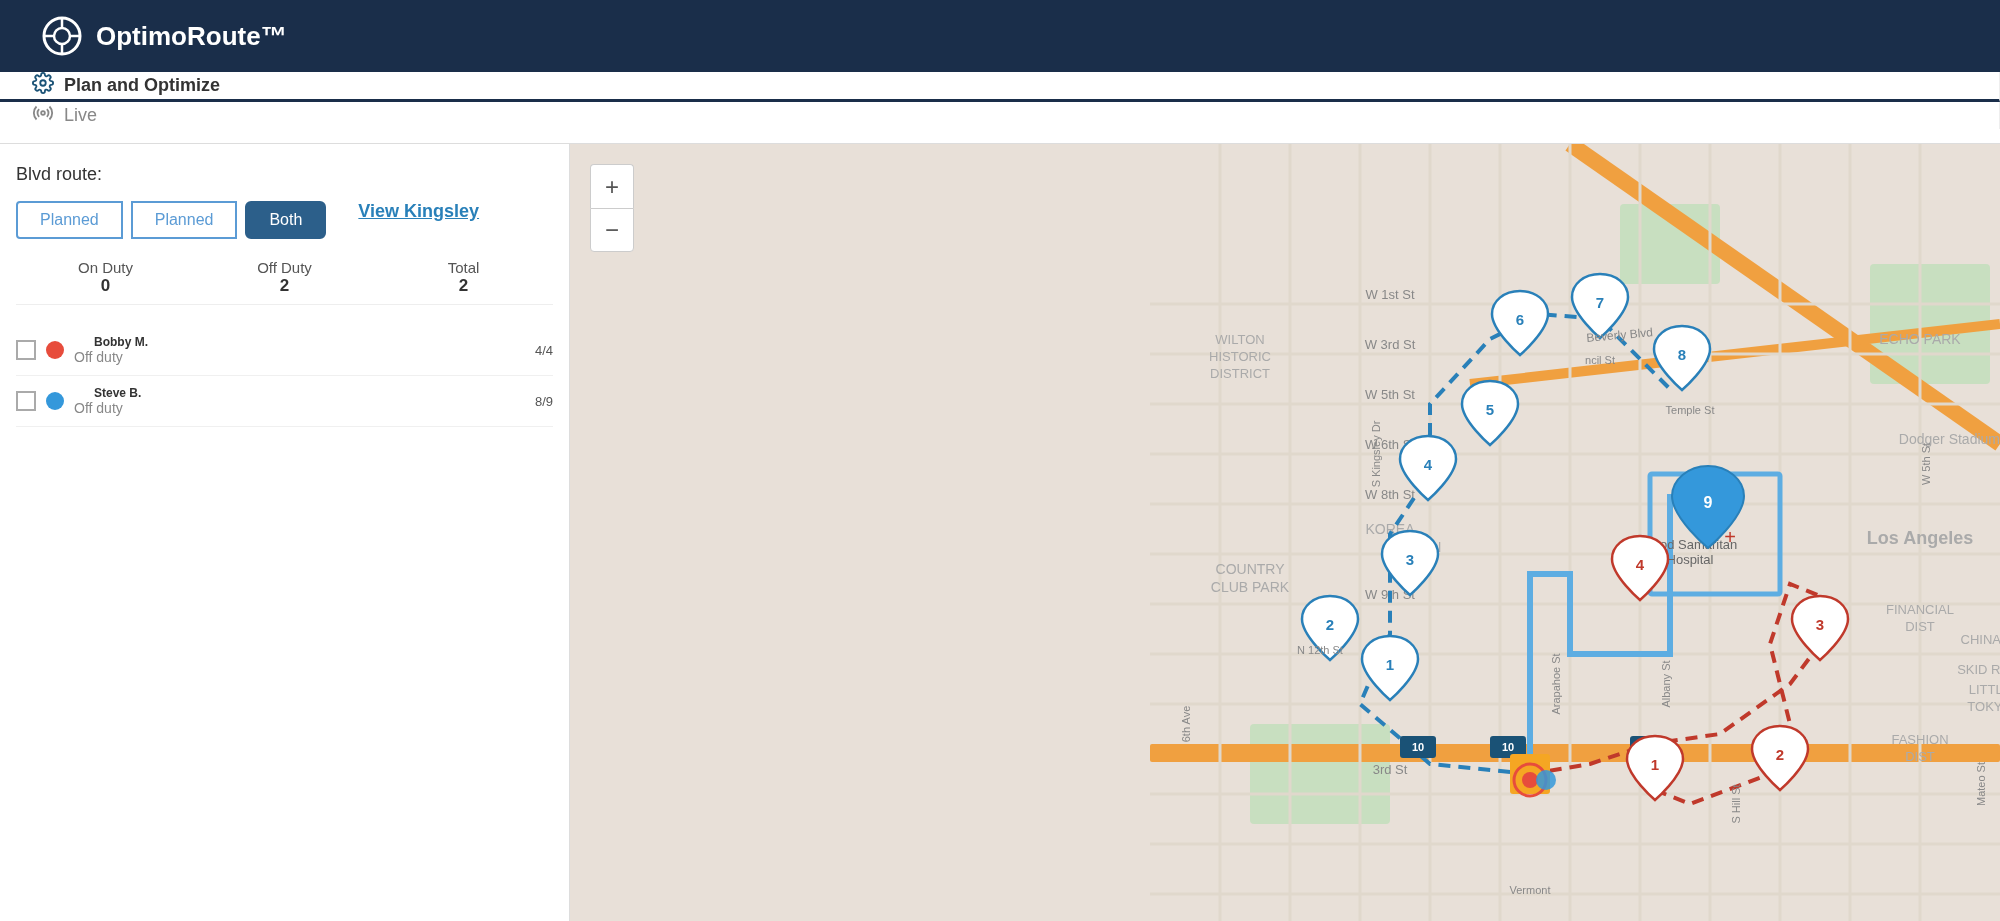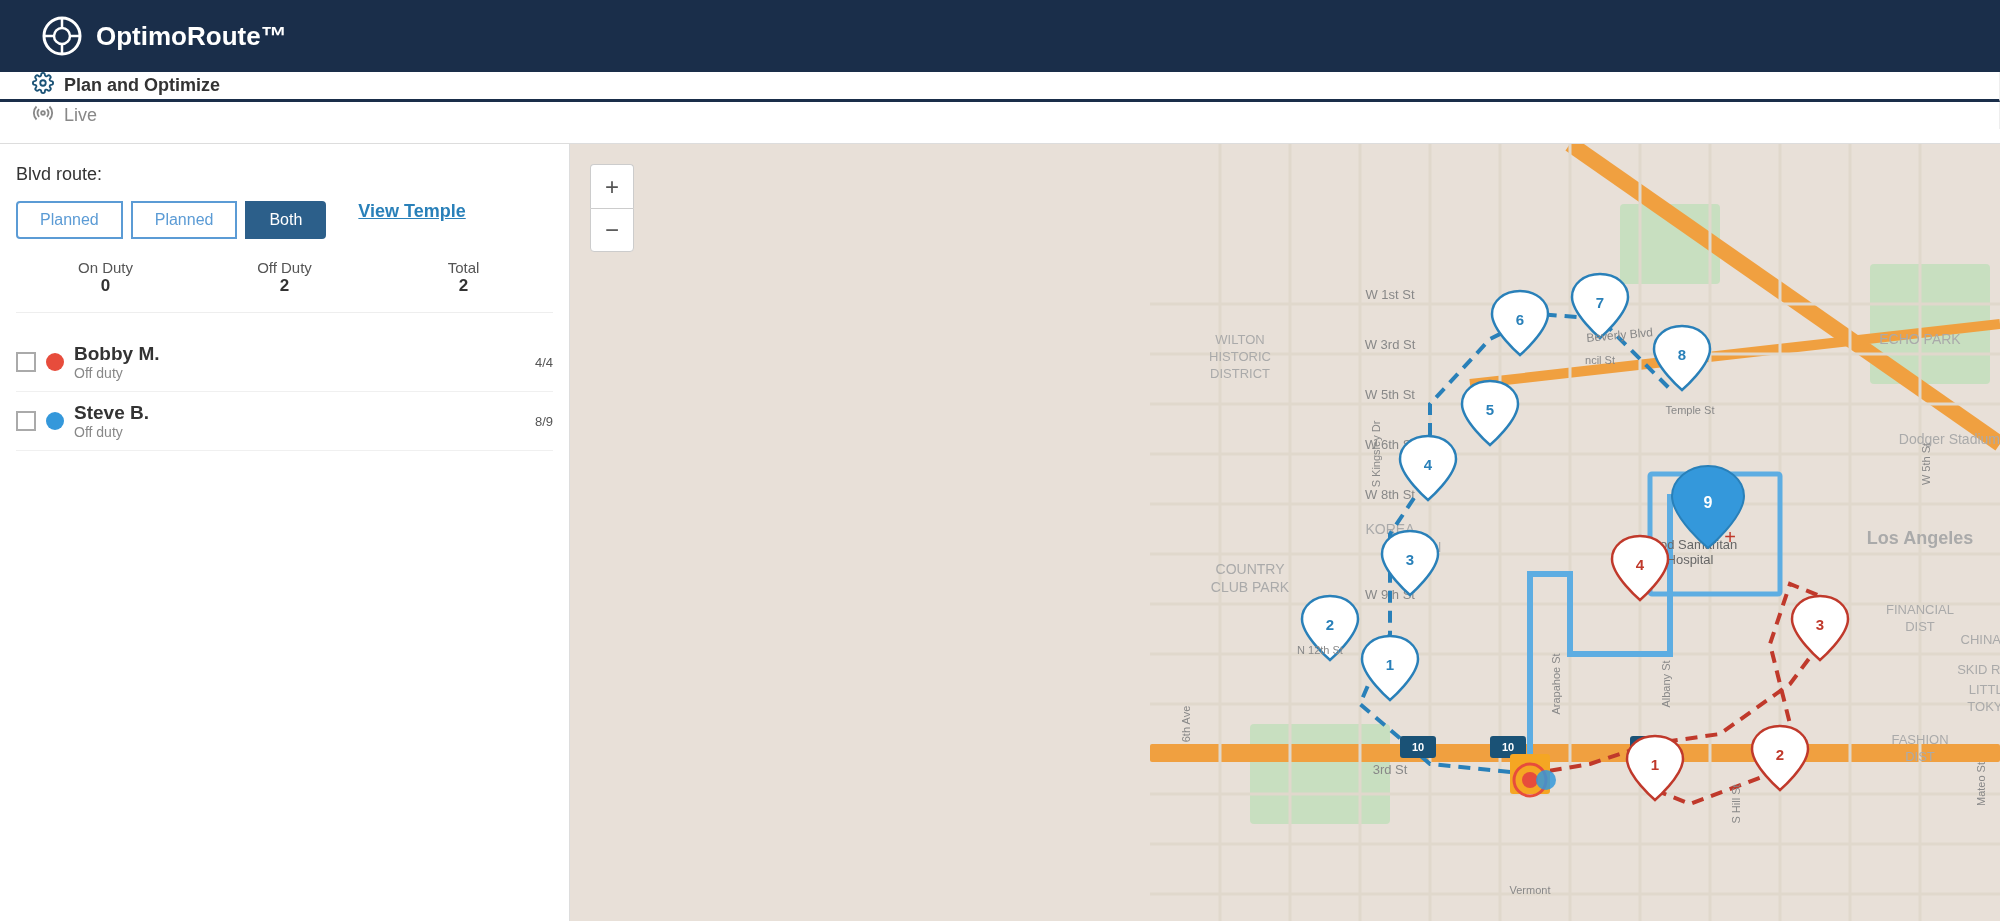--- a/index.html
+++ b/index.html
@@ -94,36 +94,37 @@
       color: #5b9bd5;
       cursor: pointer;
       font-weight: 500;
     }
     .toggle-btn:first-child { border-radius: 4px 0 0 4px; }
     .toggle-btn:last-of-type { border-radius: 0 4px 4px 0; }
     .toggle-btn.active {
       background: #2c5f8a;
       color: white;
       border-color: #2c5f8a;
+      border-radius: 6px;
     }
     .view-history-link {
       margin-left: 24px;
       color: #2980b9;
       font-size: 18px;
       font-weight: 600;
       cursor: pointer;
       text-decoration: underline;
     }
 
     
     .stats-row {
       display: flex;
       gap: 0;
       margin-bottom: 20px;
-      padding-bottom: 16px;
+      padding-bottom: 8px;
       border-bottom: 1px solid #eee;
     }
     .stat-col {
       flex: 1;
       text-align: center;
     }
     .stat-label {
       font-size: 15px;
       color: #555;
     }
@@ -153,23 +154,24 @@
       height: 18px;
       border-radius: 50%;
       flex-shrink: 0;
     }
     .driver-dot.red { background: #e74c3c; }
     .driver-dot.blue { background: #3498db; }
     .driver-info {
       flex: 1;
     }
     .driver-name {
-      font-size: 19px;
+      font-size: 12px;
       font-weight: 700;
       color: #333;
+      margin-left: 20px;
     }
     .driver-status {
       font-size: 14px;
       color: #888;
     }
     .driver-score {
       font-size: 13px;
       color: #555;
       font-weight: 500;
     }
@@ -261,21 +263,21 @@
 <div class="main-layout">
 
   <div class="sidebar">
 
     <div class="show-route-label">Blvd route:</div>
 
     <div class="route-toggle">
       <button class="toggle-btn">Planned</button>
       <button class="toggle-btn">Planned</button>
       <button class="toggle-btn active">Both</button>
-      <a class="view-history-link">View Temple</a>
+      <a class="view-history-link">View Kingsley</a>
     </div>
 
     <div class="stats-row">
       <div class="stat-col">
         <div class="stat-label">On Duty</div>
         <div class="stat-value">0</div>
       </div>
       <div class="stat-col">
         <div class="stat-label">Off Duty</div>
         <div class="stat-value">2</div>

